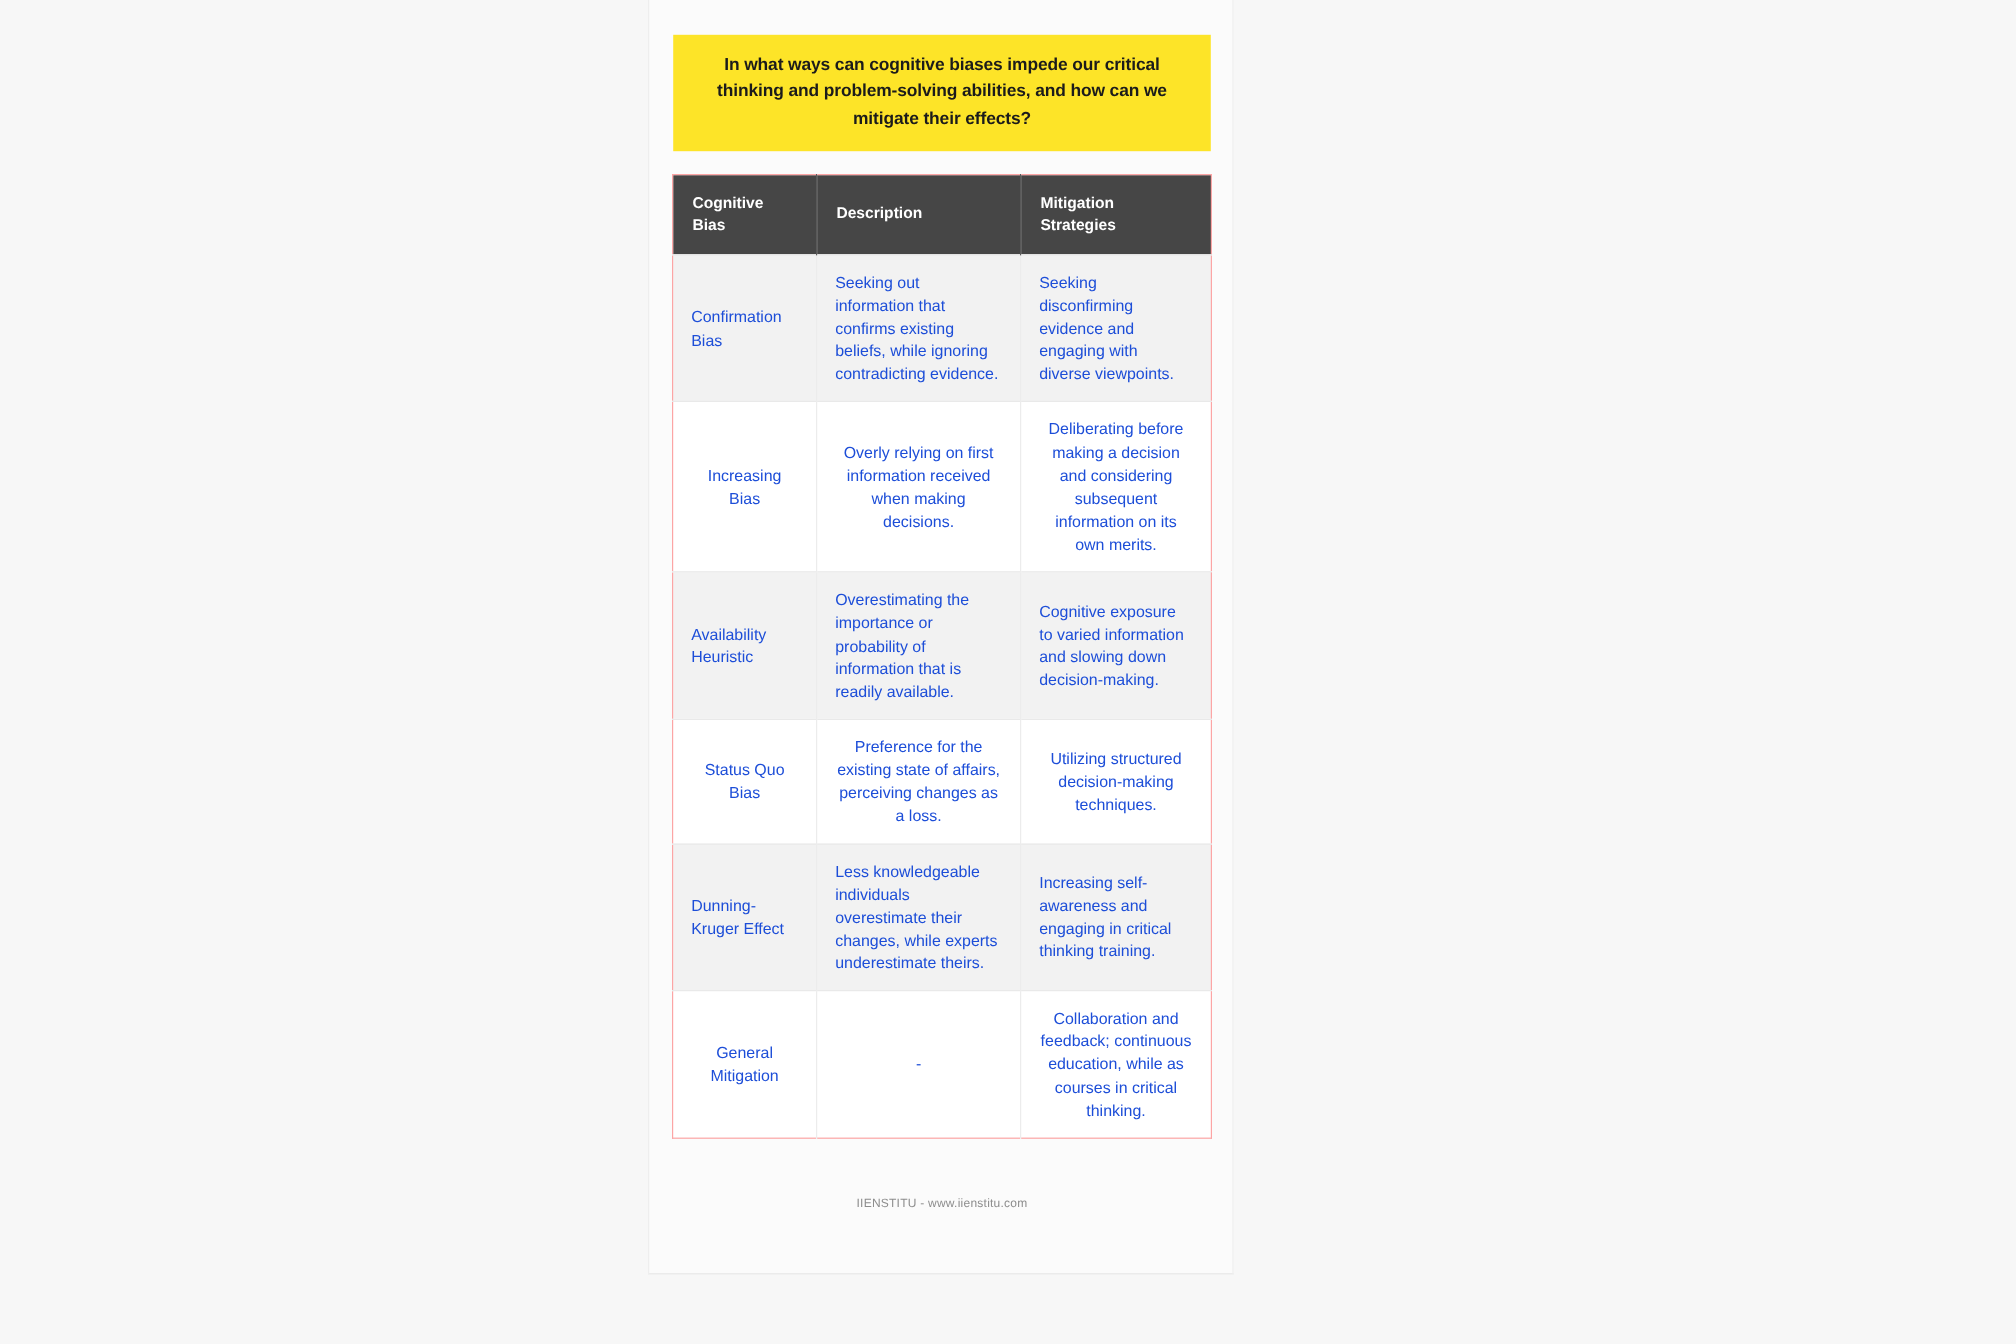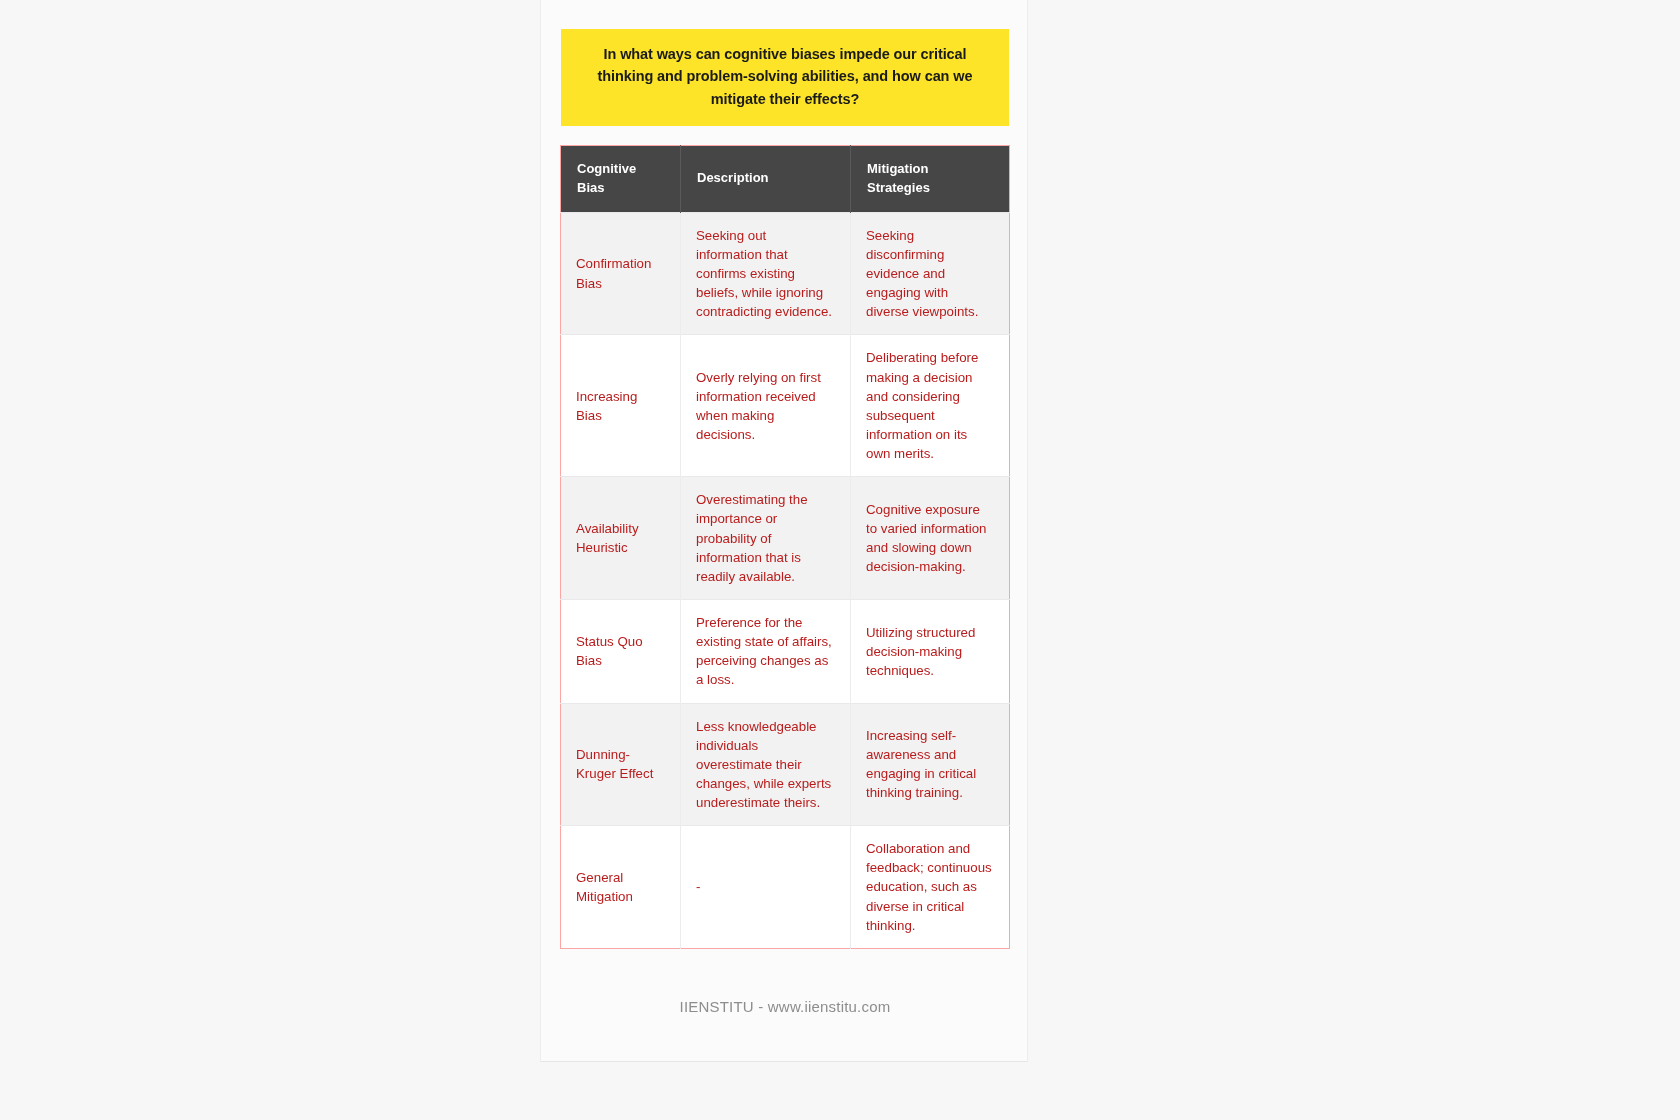--- a/index.html
+++ b/index.html
@@ -65,36 +65,36 @@
     line-height: 1.45;
     text-align: left;
     vertical-align: middle;
     padding: 14px 16px;
     border-right: 1px solid #5a5a5a;
   }
   table.bias-table thead th:last-child { border-right: none; }
   table.bias-table tbody td {
     font-size: 13.3px;
     line-height: 1.44;
-    color: #b91c1c;
+    color: #1d4ed8;
     vertical-align: middle;
     padding: 13px 15px;
     border-top: 1px solid #e9e9e9;
     border-right: 1px solid #ececec;
   }
   table.bias-table tbody td:last-child { border-right: none; }
   table.bias-table tbody tr.odd td { background: #f2f2f2; }
-  table.bias-table tbody tr.even td { background: #ffffff; }
+  table.bias-table tbody tr.even td { background: #ffffff; text-align: center; }
   .footer-note {
     position: absolute;
     left: 0;
     top: 998px;
     width: 488px;
     text-align: center;
-    font-size: 15px;
+    font-size: 10px;
     color: #8d8d8d;
     letter-spacing: 0.2px;
   }
 </style>
 </head>
 <body>
 
 <div class="page-root">
   <div class="card">
 
@@ -136,21 +136,21 @@
             <td>Utilizing structured decision-making techniques.</td>
           </tr>
           <tr class="odd">
             <td>Dunning-Kruger Effect</td>
             <td>Less knowledgeable individuals overestimate their changes, while experts underestimate theirs.</td>
             <td>Increasing self-awareness and engaging in critical thinking training.</td>
           </tr>
           <tr class="even">
             <td>General Mitigation</td>
             <td>-</td>
-            <td>Collaboration and feedback; continuous education, such as diverse in critical thinking.</td>
+            <td>Collaboration and feedback; continuous education, while as courses in critical thinking.</td>
           </tr>
         </tbody>
       </table>
     </div>
 
     <div class="footer-note">IIENSTITU - www.iienstitu.com</div>
 
   </div>
 </div>
 

